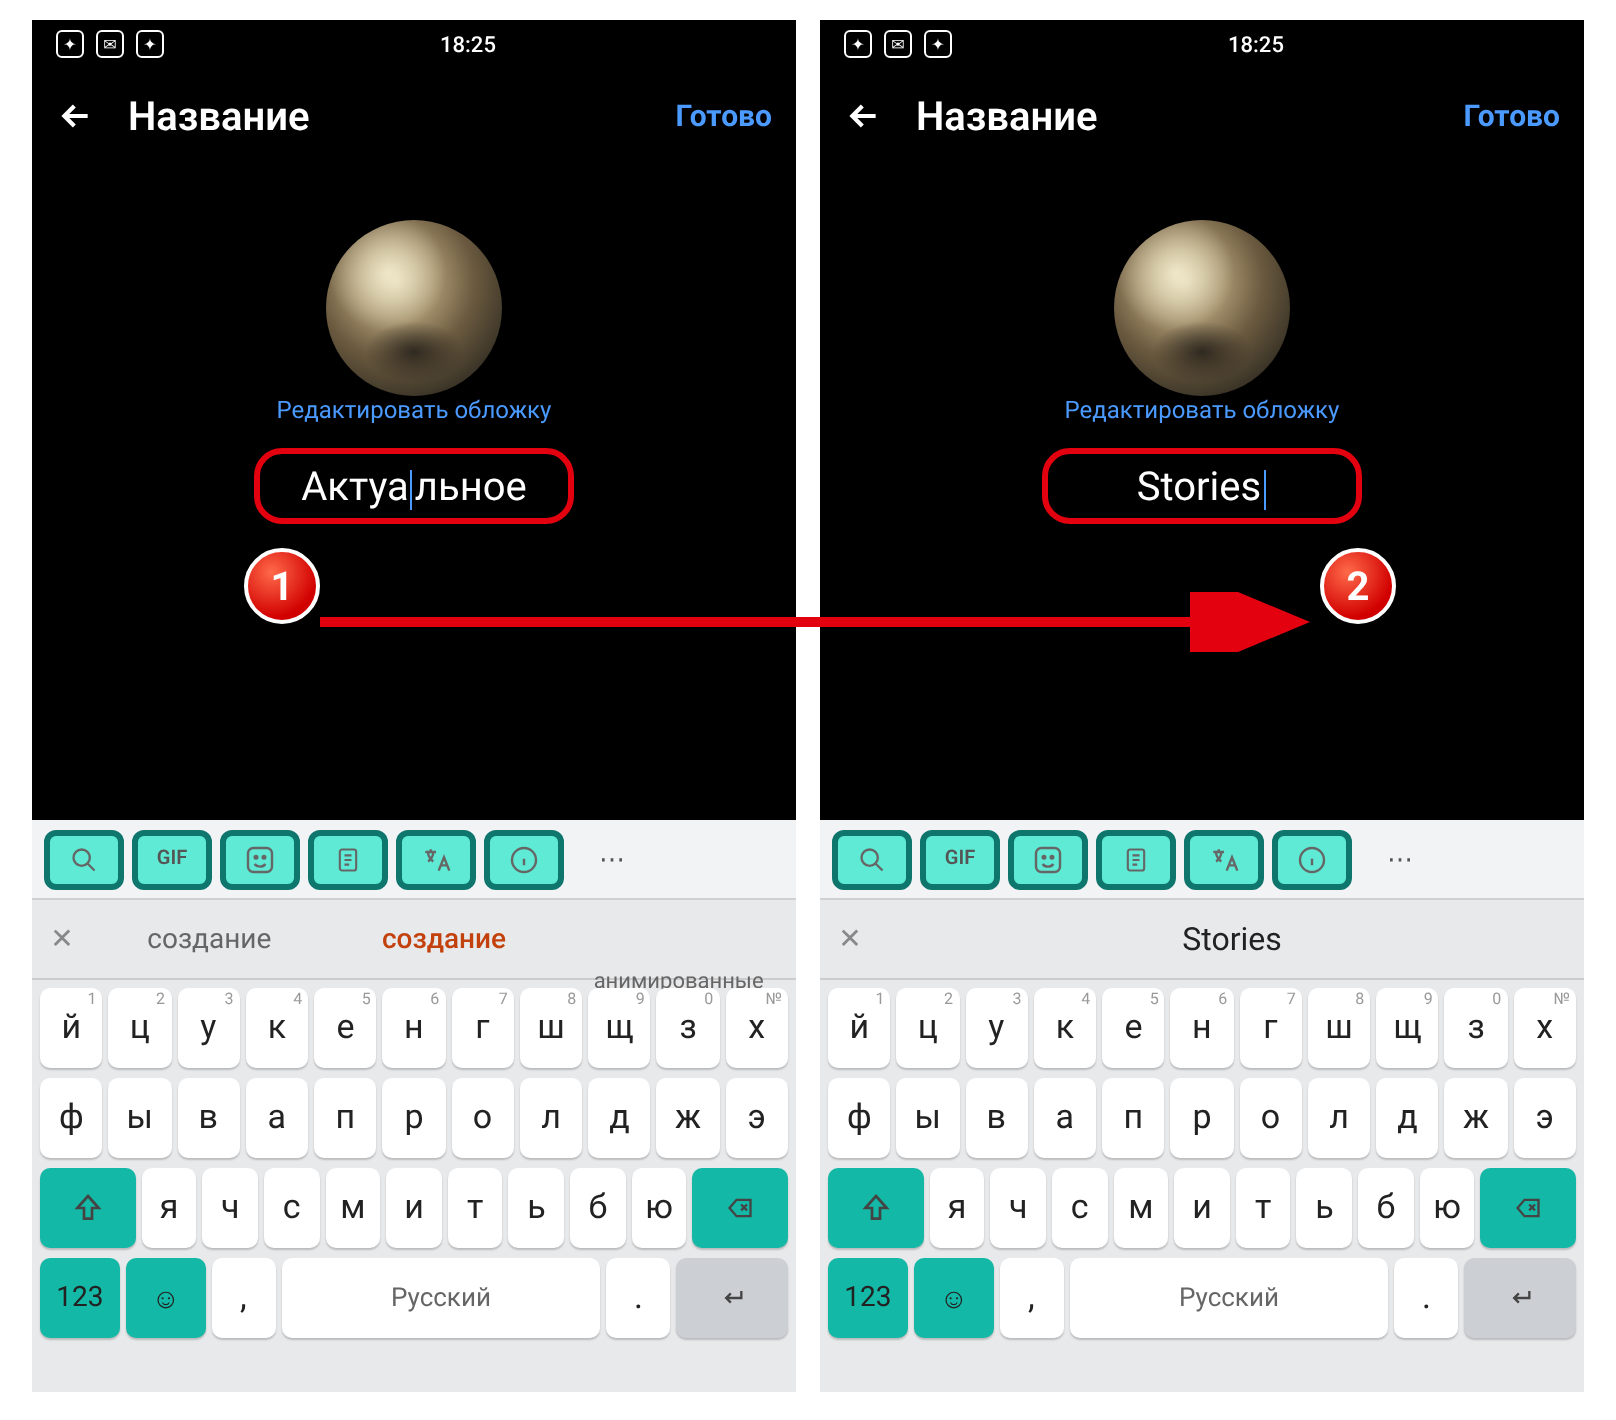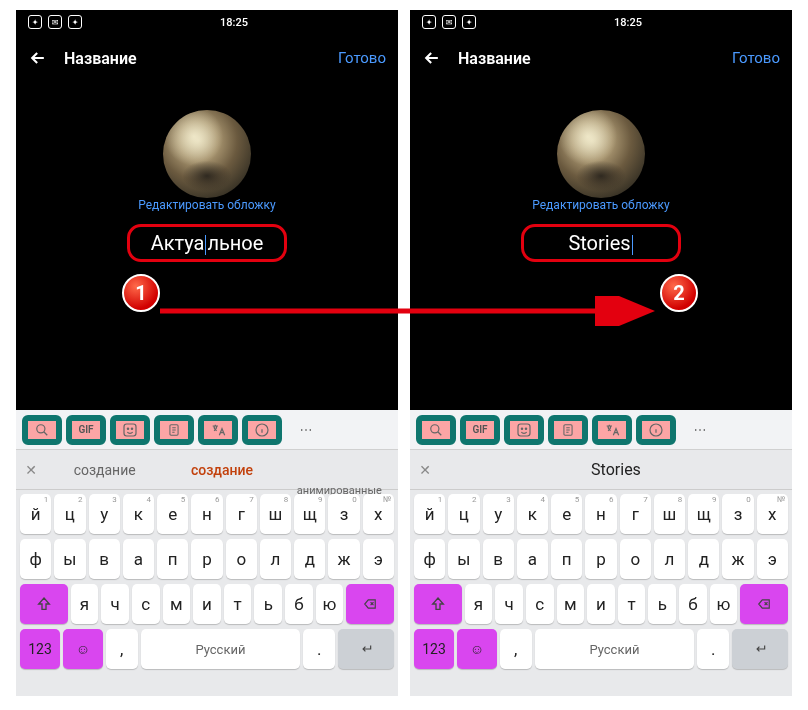--- a/index.html
+++ b/index.html
@@ -40,22 +40,22 @@
     display: flex;
     align-items: center;
     padding: 0 12px;
     color: #fff;
   }
   .back-arrow {
     width: 20px; height: 20px;
     color: #fff;
     margin-right: 16px;
   }
-  .header-title { font-size: 16px; font-weight: 600; flex: 1; }
-  .done-btn { color: #4b9aff; font-size: 15px; font-weight: 400; }
+  .header-title { font-size: 20px; font-weight: 600; flex: 1; }
+  .done-btn { color: #4b9aff; font-size: 15px; font-weight: 700; }
 
   .content {
     background: #000;
     height: 328px;
     display: flex;
     flex-direction: column;
     align-items: center;
     padding-top: 28px;
     position: relative;
   }
@@ -125,23 +125,23 @@
     height: 40px;
     background: #f2f3f5;
     display: flex;
     align-items: center;
     padding: 0 6px;
     gap: 4px;
     border-bottom: 1px solid #d0d0d0;
   }
   .kb-tool {
     width: 40px; height: 30px;
-    border: 6px solid #0f766e;
+    border: 3px solid #0f766e;
     border-radius: 6px;
-    background: #fca5a5;
+    background: #5eead4;
     display: flex;
     align-items: center;
     justify-content: center;
     font-size: 13px;
     color: #555;
   }
   .kb-tool.nobg { border: none; background: transparent; }
   .kb-suggest {
     height: 40px;
     display: flex;
@@ -180,21 +180,21 @@
     position: relative;
     box-shadow: 0 1px 1px rgba(0,0,0,0.2);
   }
   .key .hint {
     position: absolute;
     top: 1px;
     right: 3px;
     font-size: 8px;
     color: #999;
   }
-  .key.func { background: #d946ef; font-size: 14px; }
+  .key.func { background: #14b8a6; font-size: 14px; }
   .key.wide { flex: 1.4; }
   .key.space { flex: 4; font-size: 13px; color: #666; }
   .key.enter { flex: 1.4; background: #ccd0d5; }
 
   .arrow-annotation {
     position: absolute;
     z-index: 5;
     pointer-events: none;
   }
 </style>

